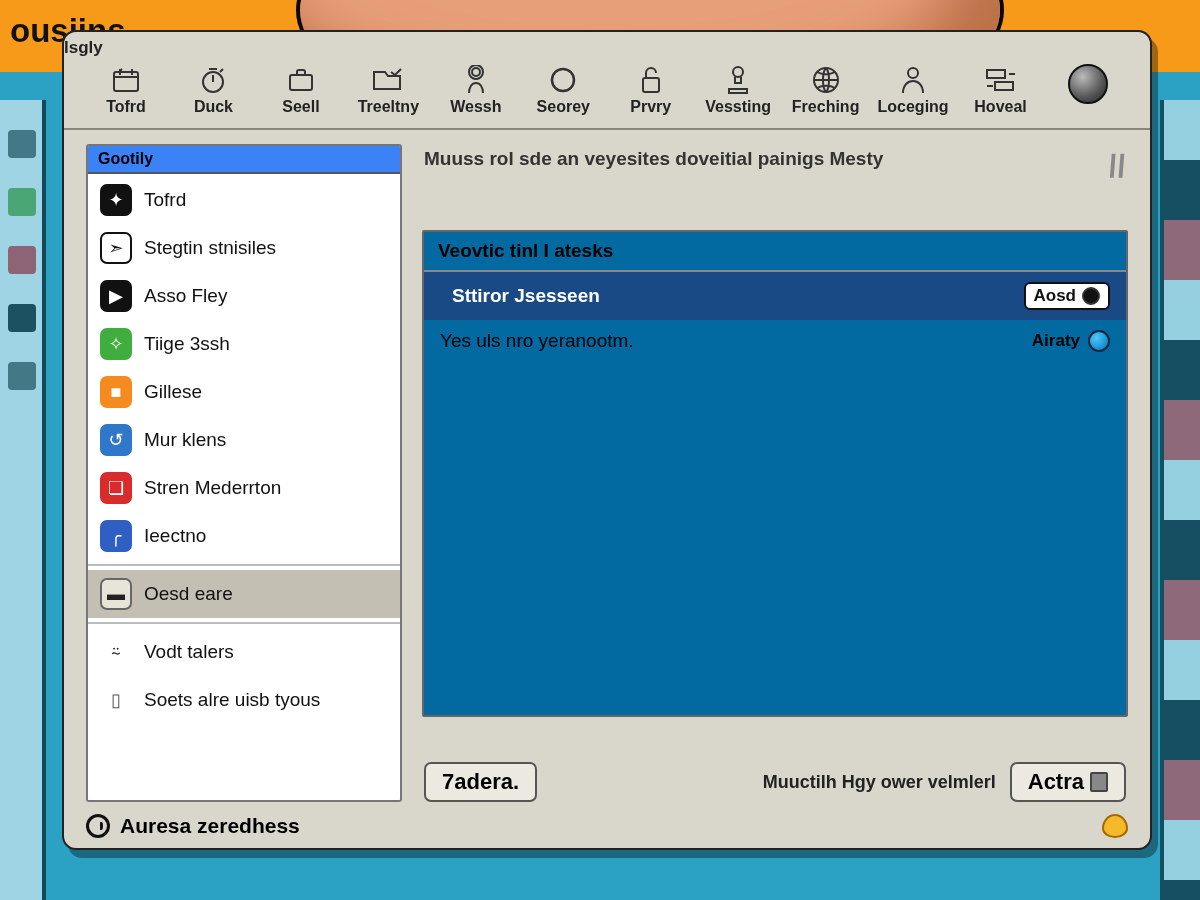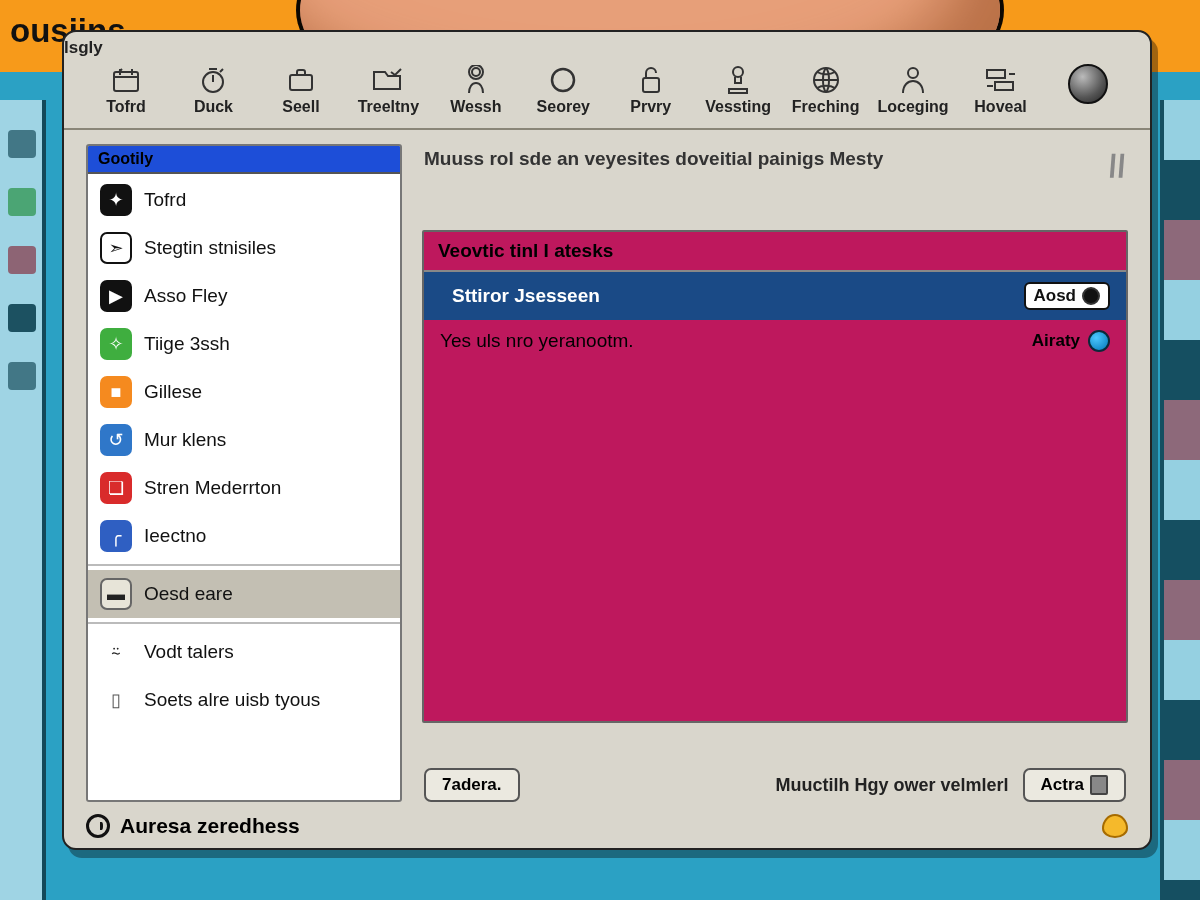--- a/index.html
+++ b/index.html
@@ -79,21 +79,21 @@
     min-height:0;
   }
   .sidebar {
     width: 316px;
     background:#d9d6cc;
     display:flex; flex-direction:column;
     border:2px solid #777; border-radius:3px;
     overflow:hidden;
   }
   .sb-head{
-    background:#1d4ed8; border-bottom:2px solid #555;
+    background:#3b82f6; border-bottom:2px solid #555;
     padding:4px 10px; font-weight:700; font-size:16px;
   }
   .sb-list{ flex:1; overflow-y:auto; background:#fff; padding-top:2px;}
   .sb-item{
     display:flex; align-items:center; gap:12px;
     padding:8px 12px;
     font-size:19px; font-weight:400; color:#111;
     cursor:pointer;
   }
   .sb-item.sel{ background:#c3bfb3;}
@@ -108,21 +108,21 @@
     flex:1; display:flex; flex-direction:column; min-width:0;gap:33px;
   }
   .main-desc{
     font-size:19px; font-weight:600; color:#333;
     padding:4px 2px 12px;
     display:flex; justify-content:space-between;
   }
   .main-desc .slash{ font-size:32px; color:#888; transform:skewX(-15deg);}
   .panel{
     flex:1;
-    background:#be185d;
+    background:#0369a1;
     border:2px solid #666;
     border-radius:2px;
     overflow:hidden;
   }
   .panel-head{
     padding:8px 14px;
     font-size:19px; font-weight:600;
     border-bottom:2px solid #888;
   }
   .row{
@@ -149,21 +149,21 @@
     border:2px solid #111;
   }
   .row.sel .pd{ width:18px;height:18px;border-radius:50%;background:#111;border:2px solid #333;}
 
   .footer{
     display:flex;justify-content:space-between;align-items:center;
     padding:12px 2px 0;
   }
   .btn{
     background:#ebe9e0;border:2px solid #555;border-radius:7px;
-    padding:5px 16px;font-size:17px;font-weight:600;
+    padding:5px 16px;font-size:22px;font-weight:600;
     display:flex;align-items:center;gap:6px;cursor:pointer;
   }
   .footer-right{display:flex;align-items:center;gap:14px;}
   .footer-text{font-size:18px;font-weight:600;color:#222;}
   .smico{width:18px;height:20px;background:#888;border:2px solid #444;border-radius:2px;}
 
   .statusbar{
     padding:12px 22px 10px;
     display:flex;justify-content:space-between;align-items:center;
   }

